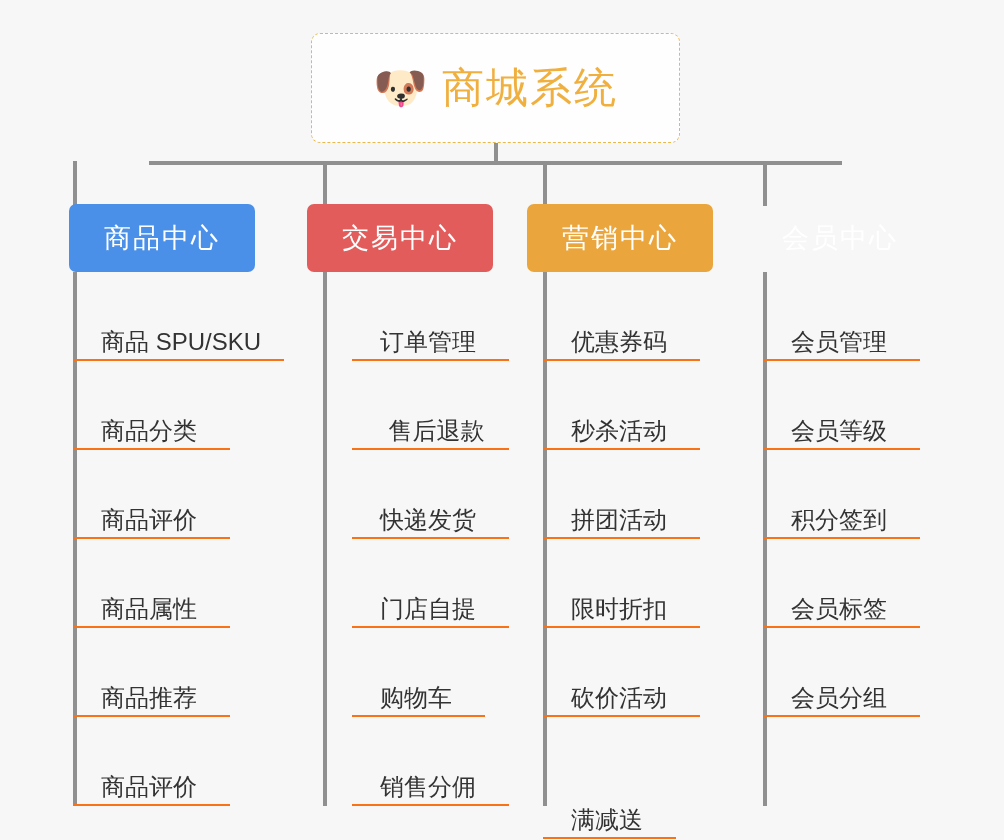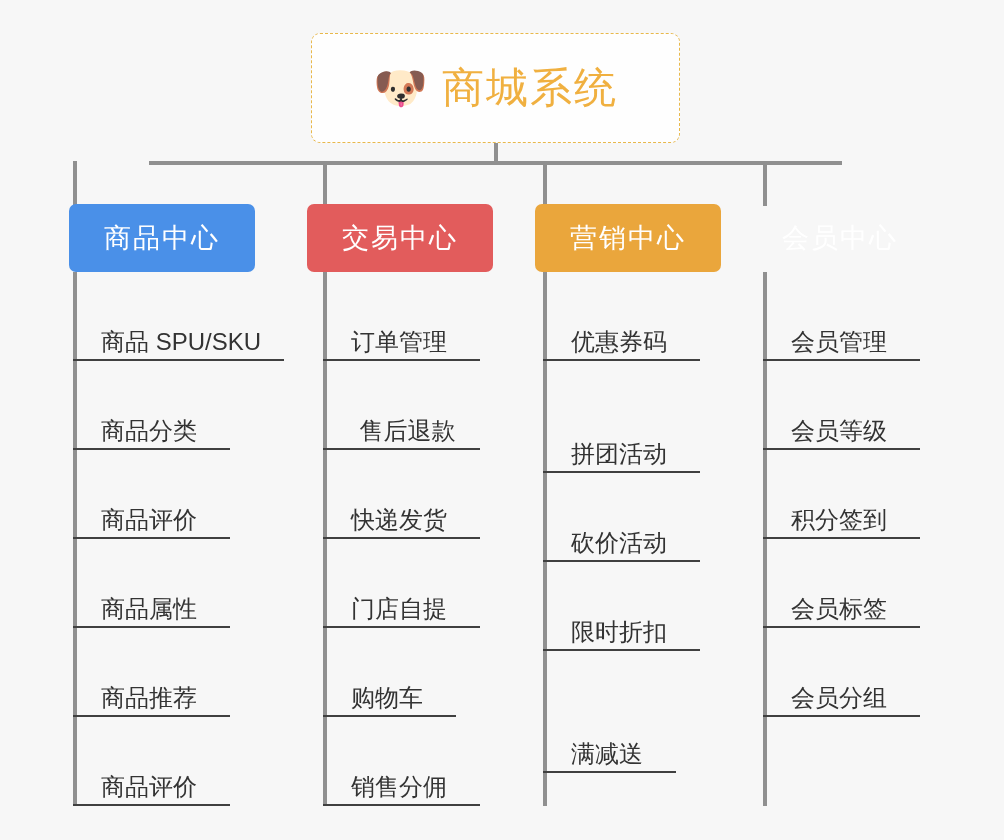--- a/index.html
+++ b/index.html
@@ -82,21 +82,21 @@
     position: absolute;
     margin: 0;
     padding: 0;
     list-style: none;
   }
   .leaf {
     position: relative;
     height: 89px;
     display: flex;
     align-items: flex-end;
-    border-bottom: 2px solid #404040;
+    border-bottom: 2px solid #f97316;
   }
   .leaf-label {
     font-size: 24px;
     color: #333333;
     white-space: nowrap;
     padding: 0 16px 4px 28px;
     line-height: 1.1;
   }
 </style>
 </head>
@@ -143,21 +143,21 @@
           <li class="leaf" style="width: 157px;">
             <span class="leaf-label">商品评价</span>
           </li>
         </ul>
       </div>
       <div class="branch" style="left: 0px;">
         <div class="branch-head" style="left: 307px; width: 186px; background: rgb(226, 92, 92);">
           <span>交易中心</span>
         </div>
         <div class="branch-spine" style="left: 323px; top: 68px; height: 534px;"></div>
-        <ul class="leaf-list" style="left: 323px; top: 68px;">
+        <ul class="leaf-list" style="left: 323px; top: 68px; padding-left: 29px;">
           <li class="leaf" style="width: 157px;">
             <span class="leaf-label">订单管理</span>
           </li>
           <li class="leaf" style="width: 157px; justify-content: center;">
             <span class="leaf-label">售后退款</span>
           </li>
           <li class="leaf" style="width: 157px;">
             <span class="leaf-label">快递发货</span>
           </li>
           <li class="leaf" style="width: 157px;">
@@ -165,36 +165,39 @@
           </li>
           <li class="leaf" style="width: 133px;">
             <span class="leaf-label">购物车</span>
           </li>
           <li class="leaf" style="width: 157px;">
             <span class="leaf-label">销售分佣</span>
           </li>
         </ul>
       </div>
       <div class="branch" style="left: 0px;">
-        <div class="branch-head" style="left: 527px; width: 186px; background: rgb(234, 166, 60); margin-left: 8px;">
+        <div class="branch-head" style="left: 527px; width: 186px; background: rgb(234, 166, 60);">
           <span>营销中心</span>
         </div>
         <div class="branch-spine" style="left: 543px; top: 68px; height: 534px;"></div>
         <ul class="leaf-list" style="left: 543px; top: 68px;">
           <li class="leaf" style="width: 157px;">
             <span class="leaf-label">优惠券码</span>
           </li>
-          <li class="leaf" style="width: 157px; margin-top: 23px;">
+          <li class="leaf" style="width: 157px;">
+            <span class="leaf-label">秒杀活动</span>
+          </li>
+          <li class="leaf" style="width: 157px;">
             <span class="leaf-label">拼团活动</span>
           </li>
           <li class="leaf" style="width: 157px;">
+            <span class="leaf-label">限时折扣</span>
+          </li>
+          <li class="leaf" style="width: 157px;">
             <span class="leaf-label">砍价活动</span>
-          </li>
-          <li class="leaf" style="width: 157px;">
-            <span class="leaf-label">限时折扣</span>
           </li>
           <li class="leaf" style="width: 133px; margin-top: 33px;">
             <span class="leaf-label">满减送</span>
           </li>
         </ul>
       </div>
       <div class="branch" style="left: 0px;">
         <div class="branch-head" style="left: 747px; width: 186px;">
           <span>会员中心</span>
         </div>

